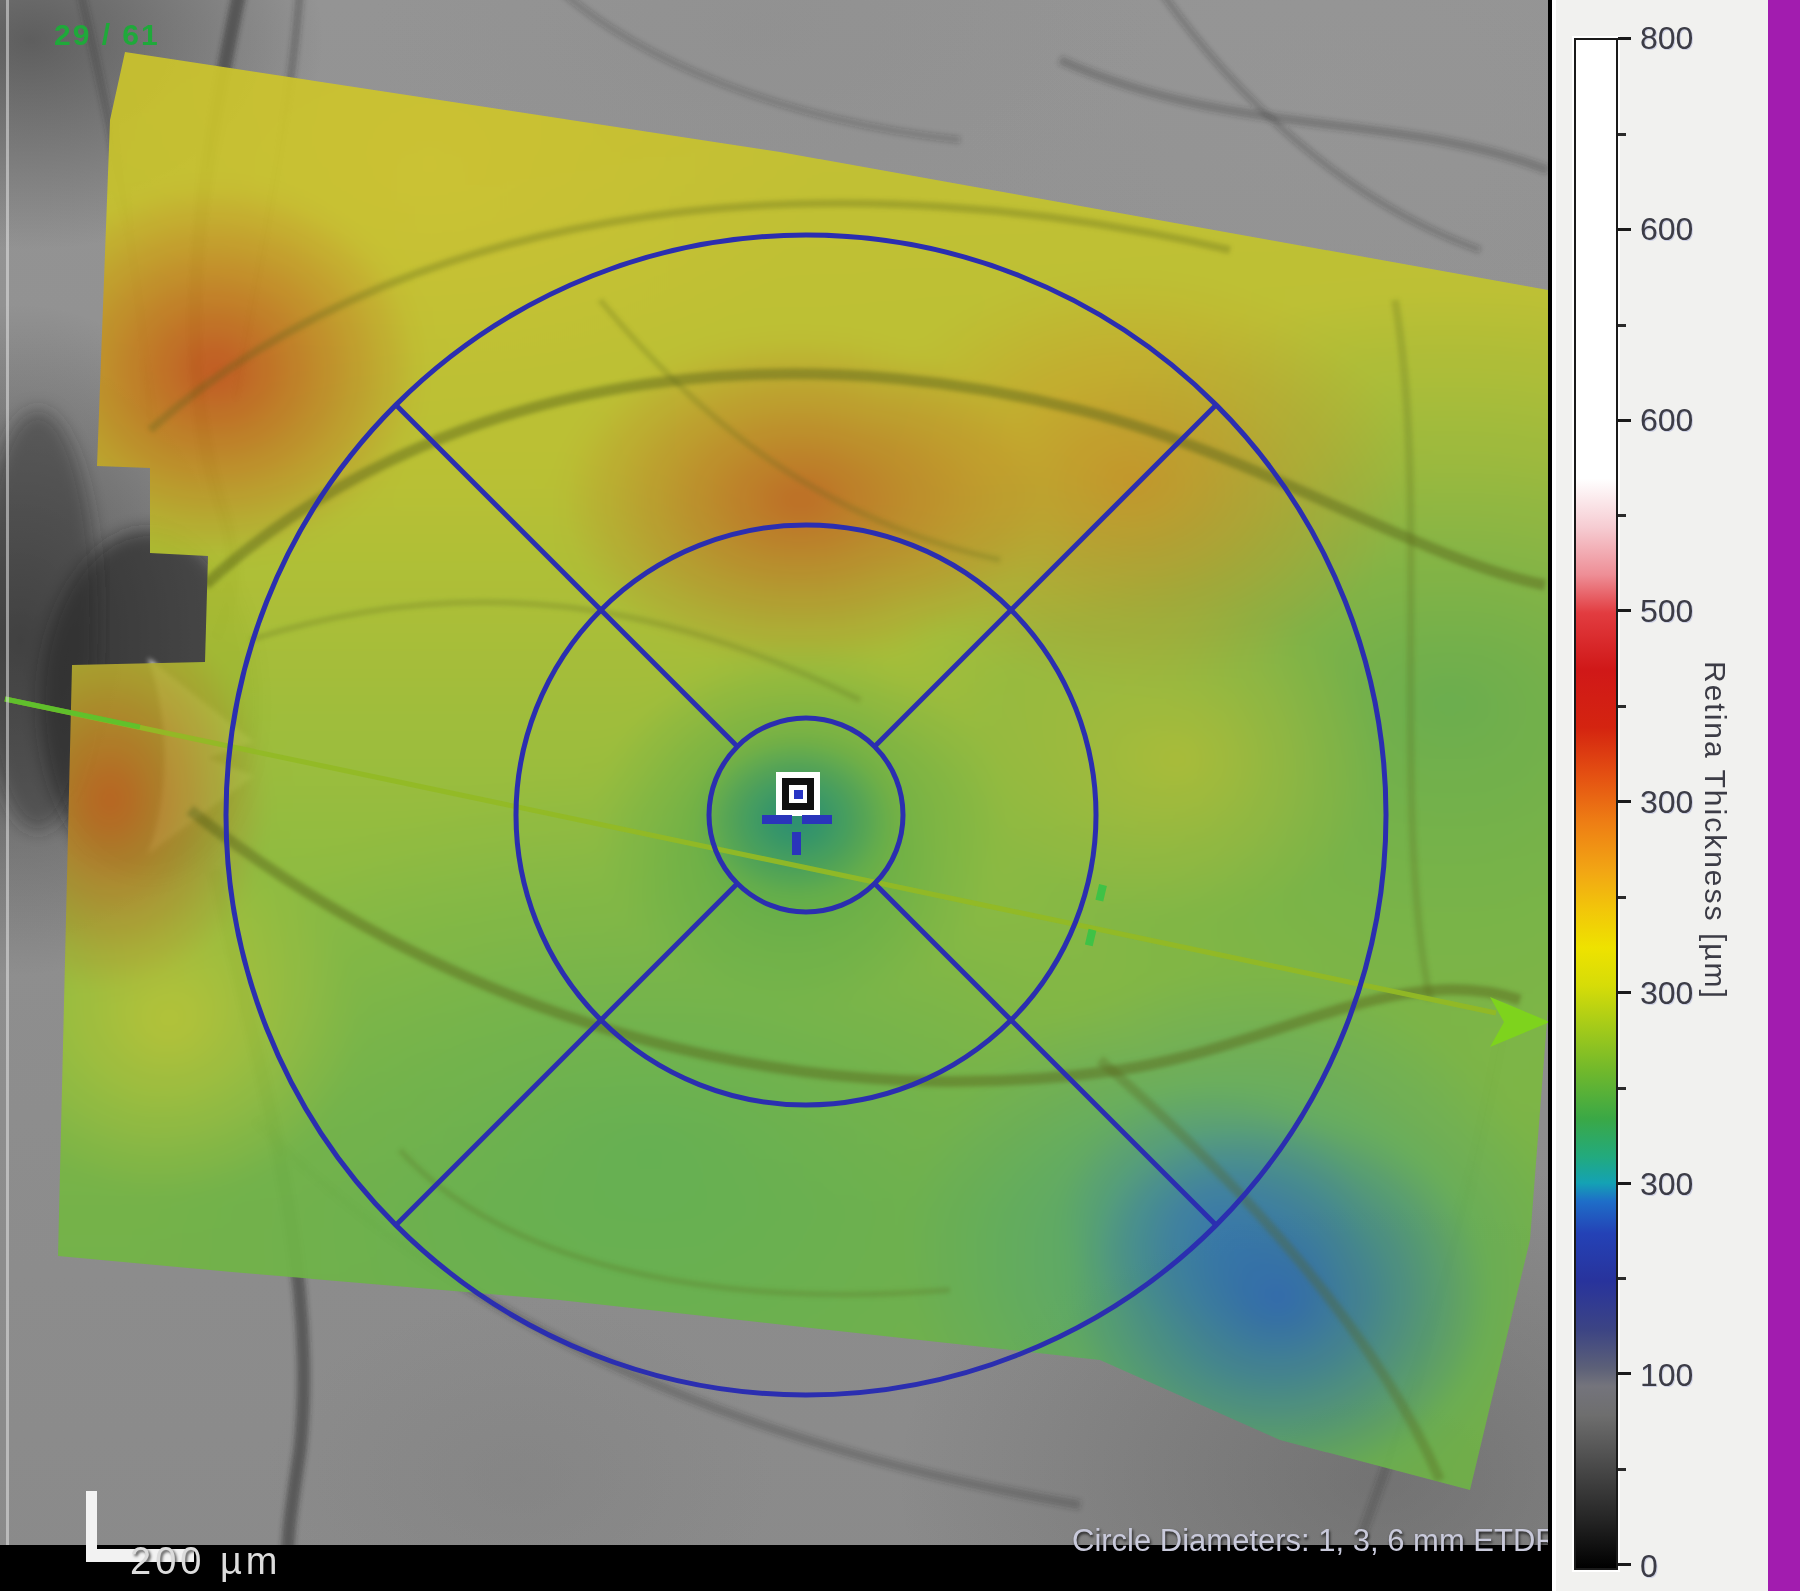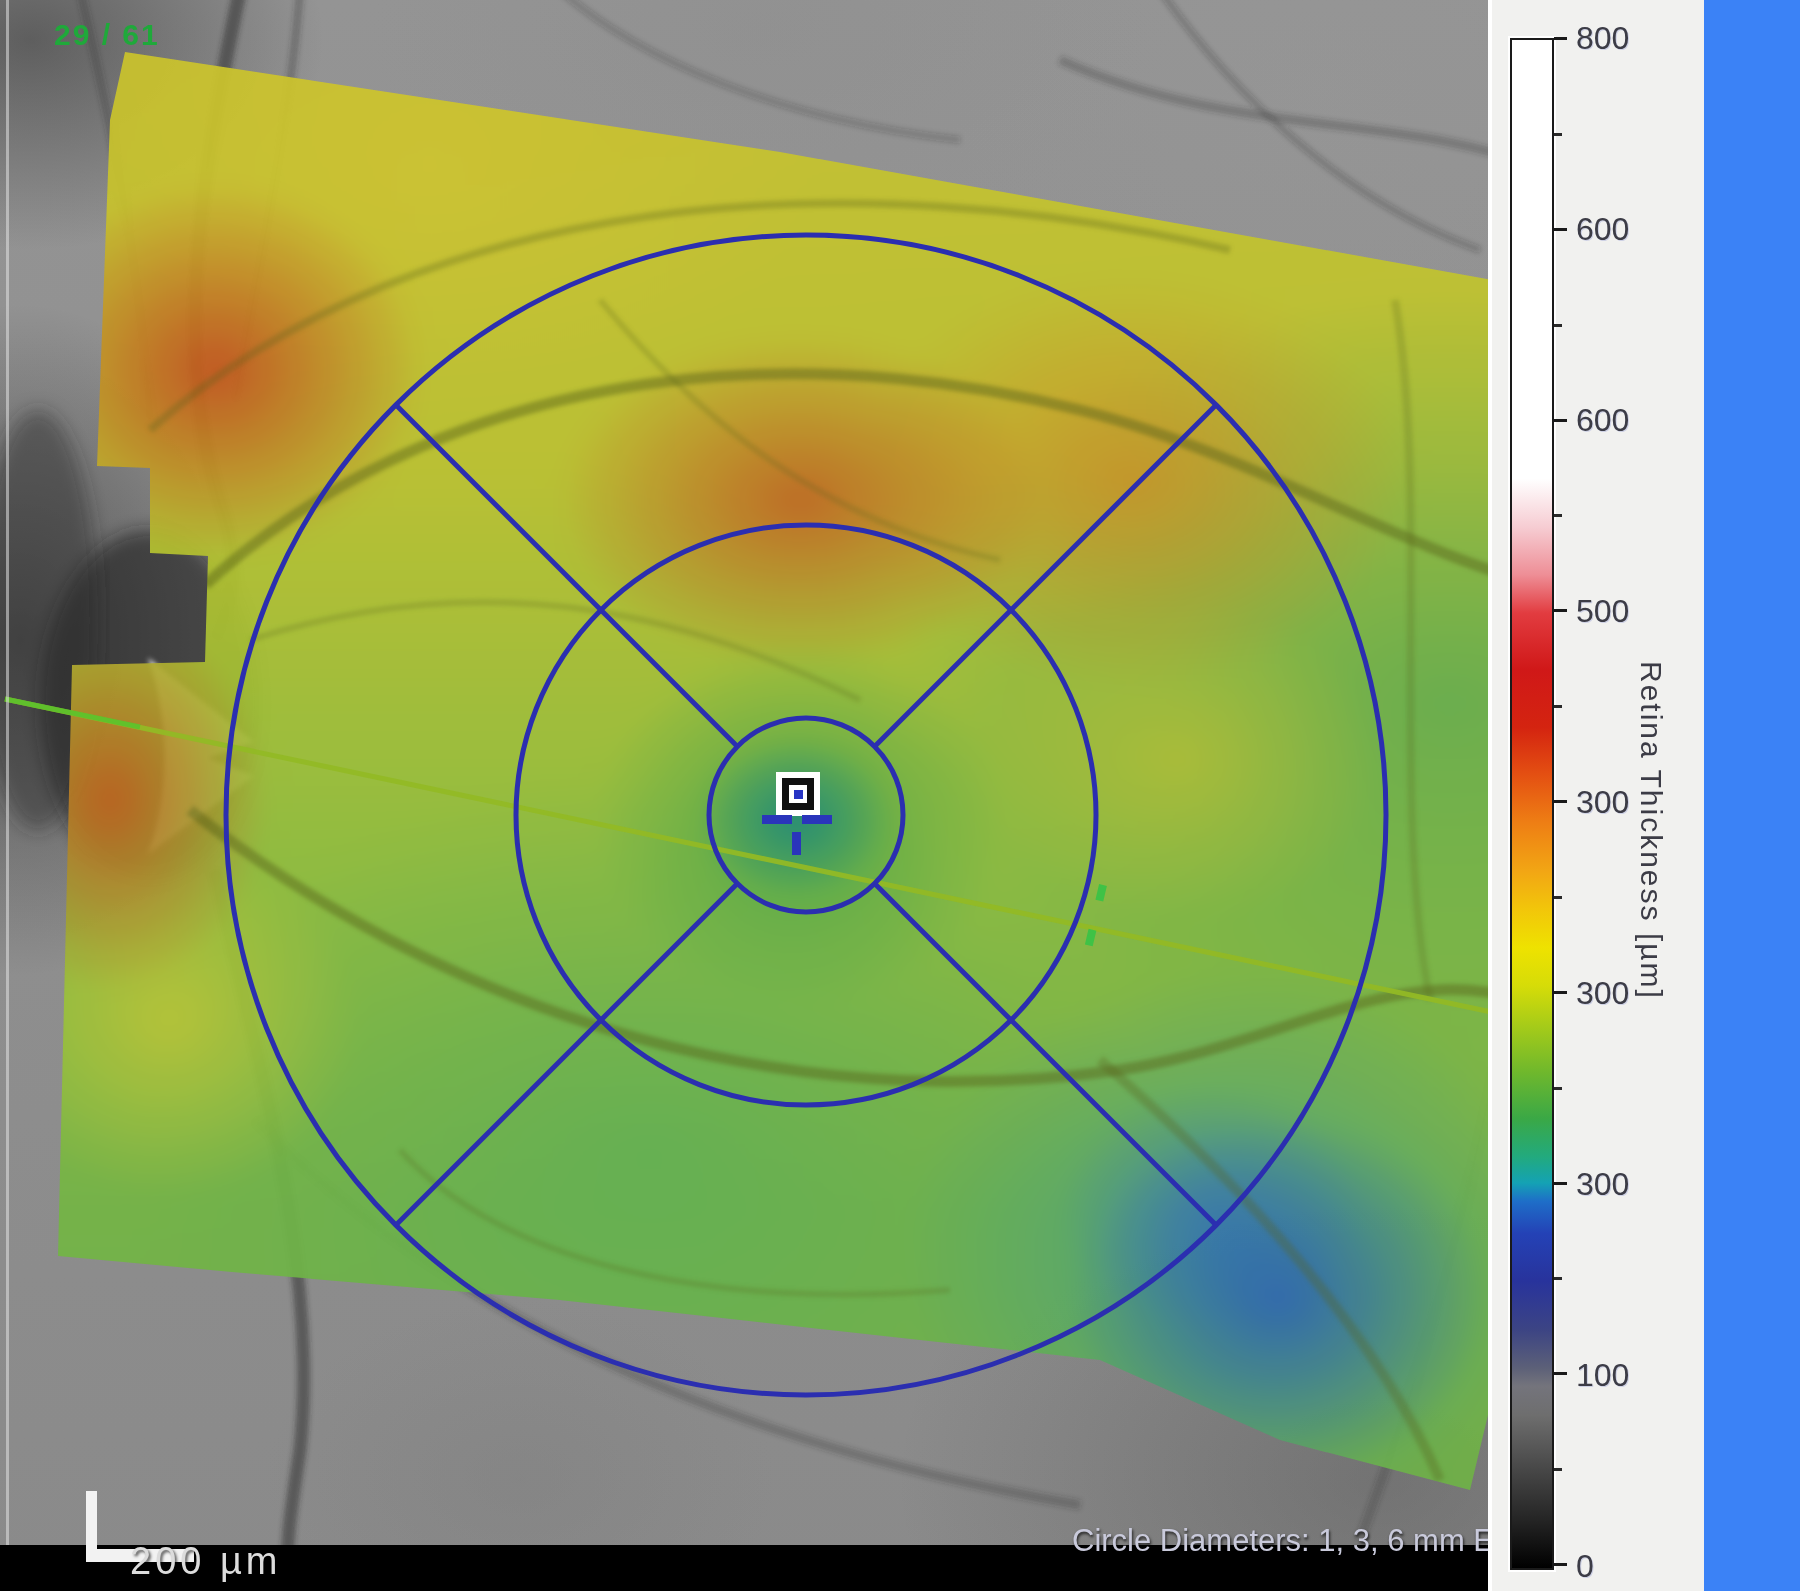--- a/index.html
+++ b/index.html
@@ -1,17 +1,17 @@
 <!DOCTYPE html>
 <html><head>
 <meta charset="utf-8">
 <style>
   html,body{margin:0;padding:0;background:#fff;}
   .stage{position:relative;width:1800px;height:1591px;overflow:hidden;
-         font-family:"Liberation Sans",sans-serif;background:#3b82f6;}
+         font-family:"Liberation Sans",sans-serif;background:#a21caf;}
 
   
   .fundus{position:absolute;left:0;top:0;width:1548px;height:1591px;overflow:hidden;
     background-color:#8e8e8e;
     background-image:
       radial-gradient(420px 300px at 30px 40px, rgba(50,50,50,.55), transparent 70%),
       radial-gradient(520px 300px at 760px 30px, rgba(140,140,140,.35), transparent 75%),
       radial-gradient(500px 380px at 1320px 90px, rgba(152,152,152,.35), transparent 75%),
       radial-gradient(360px 480px at 20px 640px, rgba(40,40,40,.6), transparent 70%),
       radial-gradient(340px 240px at 520px 1480px, rgba(125,125,125,.4), transparent 75%),
@@ -62,21 +62,21 @@
     letter-spacing:4px;text-shadow:2px 2px 3px rgba(0,0,0,.65);margin-top:38px;}
   .scale-mark-v{position:absolute;left:86px;top:1491px;width:11px;height:71px;background:#f2f2f2;}
   .scale-mark-h{position:absolute;left:86px;top:1549px;width:108px;height:13px;background:#f2f2f2;}
   .footer-note{position:absolute;left:1072px;top:1523px;width:500px;font-size:31px;
     color:#c9cadb;white-space:nowrap;text-shadow:1px 2px 3px rgba(0,0,0,.8);}
   .bottom-bar{position:absolute;left:0;top:1545px;width:1548px;height:46px;background:#000;}
   .right-strip{position:absolute;left:1548px;top:0;width:36px;height:1591px;background:#000;}
   .left-edge{position:absolute;left:6px;top:0;width:3px;height:1591px;background:rgba(225,225,225,.55);}
 
   
-  .cbar-panel{position:absolute;left:1488px;top:0;width:216px;height:1591px;
+  .cbar-panel{position:absolute;left:1552px;top:0;width:216px;height:1591px;
     background:#f1f1ef;border-left:4px solid #fff;box-sizing:border-box;}
   .cbar{position:absolute;left:18px;top:38px;width:40px;height:1528px;
     border:2px solid #1a1a1a;box-shadow:0 0 0 2px #fff;
     background:linear-gradient(180deg,
       #ffffff 0%, #ffffff 28.7%, #f6ccd2 31.9%, #ee8e96 35%, #e23c40 37.5%,
       #d01818 41.2%, #d42410 45%, #e45012 48.1%, #ee7e14 51.2%, #f2a614 54.4%,
       #f2c60a 56.9%, #eee200 59.4%, #d6dc08 61.9%, #a8cc18 64.4%, #70b82c 67.5%,
       #3aa846 70.6%, #22aa7e 73.1%, #14a2b4 74.8%, #1e6ec8 76%, #2442b6 78.1%,
       #28339c 81.2%, #3c4484 84.4%, #5c6078 86.9%, #74747c 88.1%, #6e6e6e 90%,
       #4c4c4c 93.1%, #242424 96.9%, #000000 100%);}

